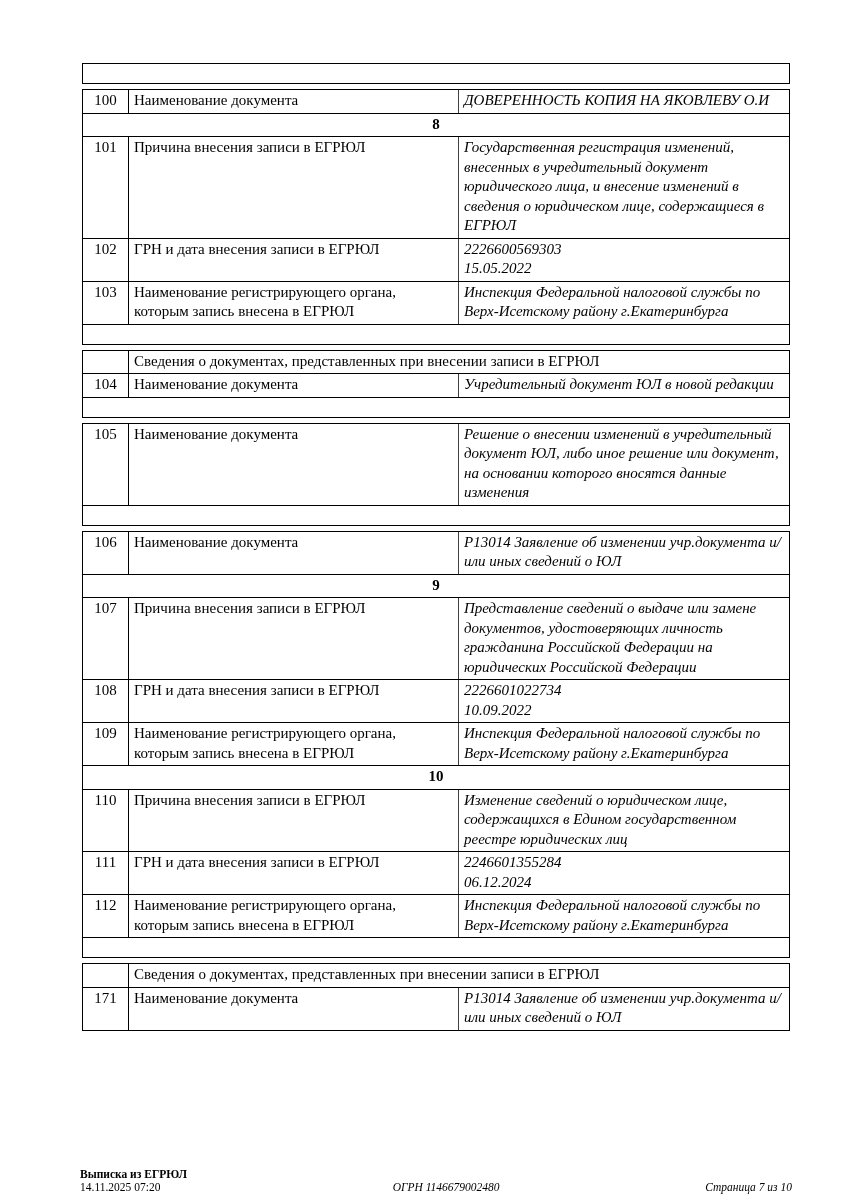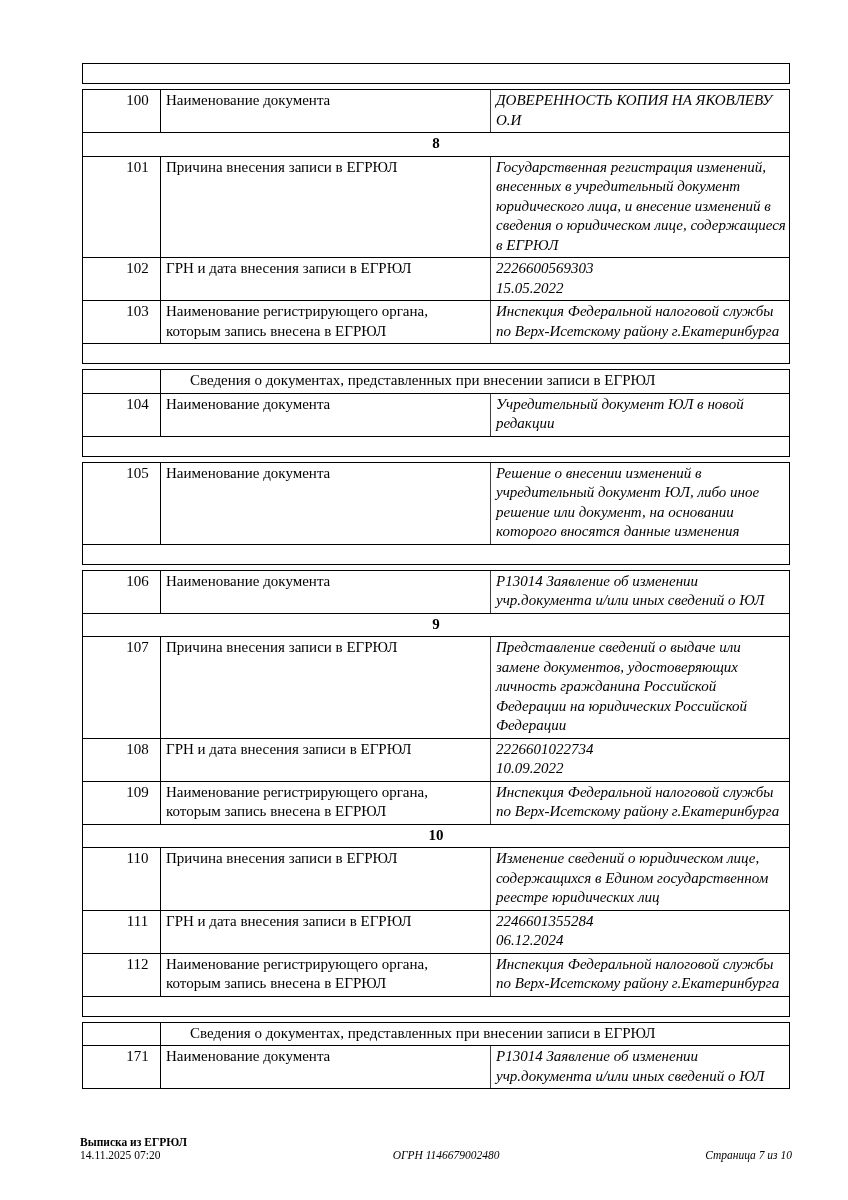--- a/index.html
+++ b/index.html
@@ -22,21 +22,20 @@
     width: 708px;
     font-size: 15px;
     line-height: 19.5px;
   }
   .row {
     display: flex;
     border: 1px solid #000;
     margin-top: -1px;
     background: #fff;
     box-sizing: border-box;
-    padding-left: 32px;
   }
   .row:first-child { margin-top: 0; }
   .row.gap-before { margin-top: 5px; }
   .cell { box-sizing: border-box; }
   .cell.num {
     flex: 0 0 46px;
     width: 46px;
     border-right: 1px solid #000;
     text-align: center;
     padding: 1px 2px;
@@ -56,34 +55,33 @@
   .row.spacer { height: 21px; }
   .row.section {
     display: block;
     text-align: center;
     font-weight: bold;
     padding: 1px 0 2px 0;
   }
   .row.subheader .cell.span-text {
     flex: 1 1 auto;
     padding: 1px 4px 2px 5px;
-    margin-left: 24px;
   }
   .footer {
     position: absolute;
     left: 80px;
     top: 1136px;
     width: 712px;
     display: flex;
     justify-content: space-between;
     align-items: flex-end;
     font-size: 11.5px;
     line-height: 13px;
   }
-  .footer .left-block { text-align: left; }
+  .footer .left-block { text-align: left; margin-top: 32px; }
   .footer .doc-type { font-weight: bold; }
   .footer .center-block, .footer .right-block { white-space: nowrap; font-style: italic; }
 </style>
 </head>
 <body>
 
 <div class="table-wrap" id="egrul-table">
     <div class="row spacer"></div>
     <div class="row record gap-before">
       <div class="cell num">100</div>

